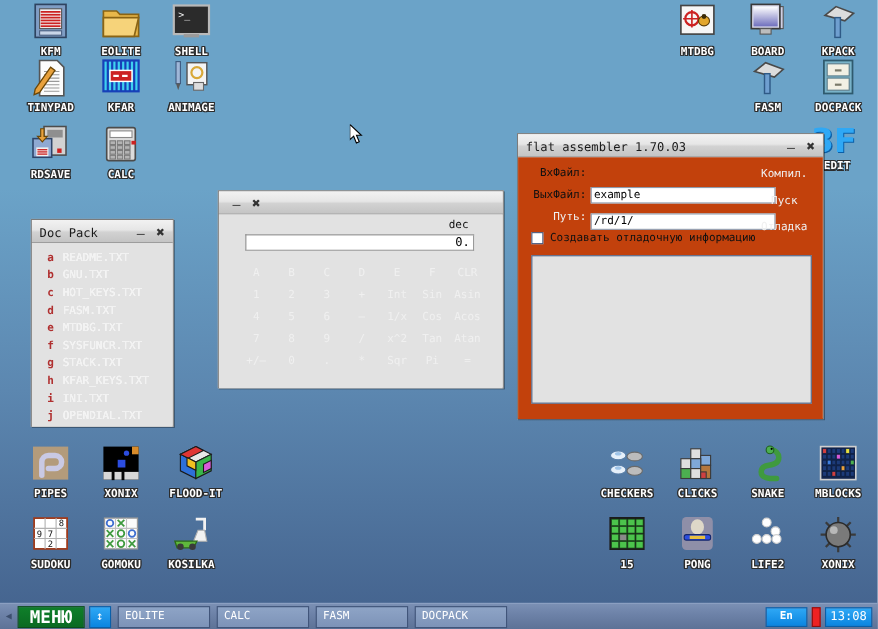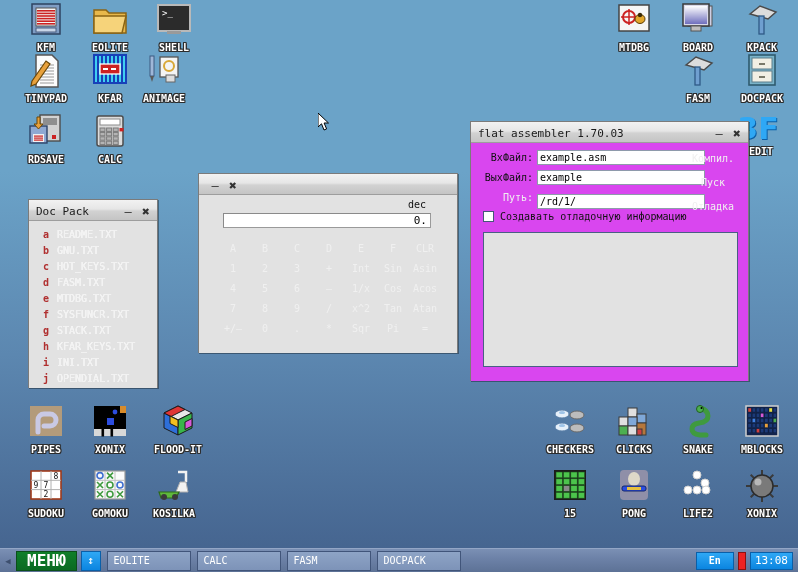--- a/index.html
+++ b/index.html
@@ -126,21 +126,21 @@
     text-align: center;
     font-family: "DejaVu Sans Mono", monospace;
     font-size: 10px;
     color: #f0f0f0;
     line-height: 20px;
     cursor: default;
   }
 
   
   #fasm { left: 470px; top: 121px; width: 279px; height: 260px; }
-  #fasm .kbody { height: 238px; background: #d946ef; position: relative; padding: 0; }
+  #fasm .kbody { height: 238px; background: #c2410c; position: relative; padding: 0; }
   .fa-row {
     position: absolute; left: 6px;
     display: flex; align-items: center;
     height: 16px;
   }
   .fa-lbl {
     font-family: "DejaVu Sans Mono", monospace;
     font-size: 10px;
     text-align: right;
     white-space: nowrap;
@@ -396,21 +396,21 @@
               <rect x="33" y="5" width="2" height="26"></rect>
             </g>
      <rect x="10" y="13" width="20" height="10" fill="#cc2222" stroke="#ffffff" stroke-width="1.3"></rect>
      <g fill="#ffffff">
               <rect x="13" y="17" width="5" height="2"></rect>
               <rect x="21" y="17" width="5" height="2"></rect>
             </g>
           </svg></div>
         <div class="lbl">KFAR</div>
       </div>
-      <div class="dicon" style="left: 128px; top: 51px;">
+      <div class="dicon" style="left: 138px; top: 51px;">
         <div class="glyph"><svg viewBox="0 0 40 40" width="40" height="40">
      <rect x="16" y="6" width="18" height="20" fill="#f4f4f4" stroke="#555" stroke-width="1.3"></rect>
      <circle cx="25" cy="15" r="5" fill="none" stroke="#d8a838" stroke-width="2"></circle>
      <rect x="6" y="5" width="4" height="20" fill="#9fb7d8" stroke="#3c5a80"></rect>
      <path d="M6 25 l2 6 l2 -6 z" fill="#5a5a5a"></path>
      <rect x="22" y="24" width="9" height="7" fill="#dddddd" stroke="#666"></rect>
           </svg></div>
         <div class="lbl">ANIMAGE</div>
       </div>
       <div class="dicon" style="left: 662px; top: 51px;">
@@ -814,21 +814,20 @@
   <div class="kwin" id="fasm">
     <div class="ktitle">
       <span class="t">flat assembler 1.70.03</span>
       <span class="kbtn min">–</span>
       <span class="kbtn">✖</span>
     </div>
     <div class="kbody">
 
       <div class="fa-row" style="top:6px;">
         <span class="fa-lbl dark" style="width:56px;">ВхФайл:</span>
-        <span class="fa-input" style="width:168px;margin-left:4px;">example.asm</span>
       </div>
 
       <div class="fa-row" style="top:26px;">
         <span class="fa-lbl dark" style="width:56px;">ВыхФайл:</span>
         <span class="fa-input" style="width:168px;margin-left:4px;">example</span>
       </div>
 
       <div class="fa-row" style="top:46px;">
         <span class="fa-lbl light" style="width:56px;">Путь:</span>
         <span class="fa-input" style="width:168px;margin-left:4px;margin-top:8px;">/rd/1/</span>

